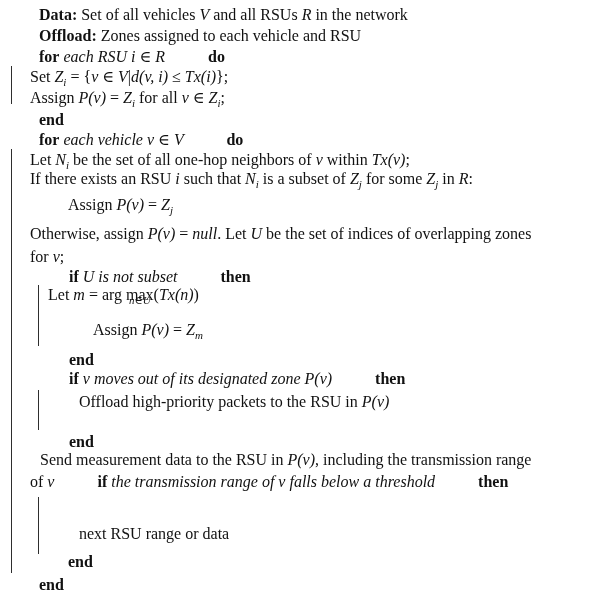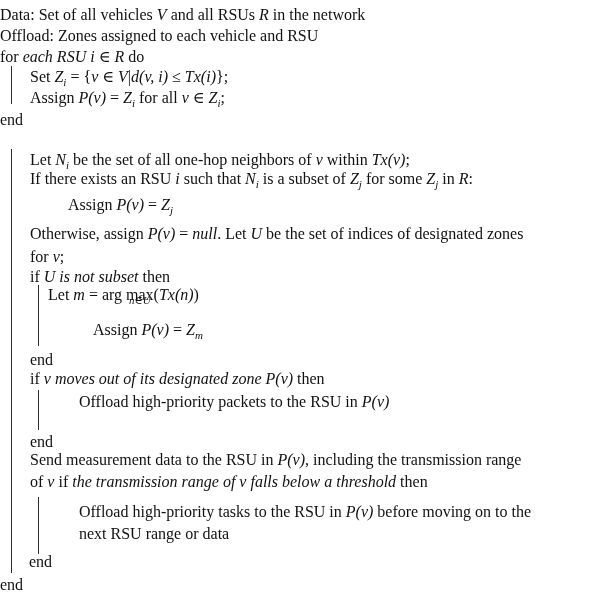--- a/index.html
+++ b/index.html
@@ -1,20 +1,20 @@
 <!DOCTYPE html>
 <html><head>
 <meta charset="utf-8">
 <style>
   html,body{margin:0;padding:0;background:#ffffff;}
   .page{position:relative;width:612px;height:595px;background:#ffffff;overflow:hidden;
         font-family:"Liberation Serif","DejaVu Serif",serif;font-size:16px;color:#111111;}
   .ln{position:absolute;white-space:nowrap;line-height:20px;}
   .p{font-style:normal;margin-top:12px;}
-  .b{font-weight:400;}
+  .b{font-weight:700;padding-left:39px;}
   .i{font-style:italic;}
   .sb{font-style:italic;font-size:11px;vertical-align:-3.5px;letter-spacing:0;}
   .rule{position:absolute;width:1px;background:#2e2e2e;}
   .stk{display:inline-block;position:relative;text-align:left;}
   .stk .sbot{position:absolute;left:50%;transform:translateX(-50%);top:10px;
              font-size:11px;font-style:italic;line-height:11px;white-space:nowrap;}
 </style>
 </head>
 <body>
 
@@ -31,50 +31,50 @@
   <div class="ln" style="left:0;top:26px"><span class="b">Offload:</span><span class="p"> Zones assigned to each vehicle and RSU</span></div>
 
   <div class="ln" style="left:0;top:47px"><span class="b">for</span><span class="i"> each RSU i ∈ R </span><span class="b">do</span></div>
 
   <div class="ln" style="left:30px;top:67px"><span class="p">Set </span><span class="i">Z</span><span class="sb">i</span><span class="p"> = {</span><span class="i">v</span><span class="p"> ∈ </span><span class="i">V</span><span class="p">|</span><span class="i">d(v, i)</span><span class="p"> ≤ </span><span class="i">Tx(i)</span><span class="p">};</span></div>
 
   <div class="ln" style="left:30px;top:88px"><span class="p">Assign </span><span class="i">P(v)</span><span class="p"> = </span><span class="i">Z</span><span class="sb">i</span><span class="p"> for all </span><span class="i">v</span><span class="p"> ∈ </span><span class="i">Z</span><span class="sb">i</span><span class="p">;</span></div>
 
   <div class="ln" style="left:0;top:110px"><span class="b">end</span></div>
 
+  <div class="ln" style="left:0;top:130px"><span class="b">for</span><span class="i"> each vehicle v ∈ V </span><span class="b">do</span></div>
 
   <div class="ln" style="left:30px;top:150px"><span class="p">Let </span><span class="i">N</span><span class="sb">i</span><span class="p"> be the set of all one-hop neighbors of </span><span class="i">v</span><span class="p"> within </span><span class="i">Tx(v)</span><span class="p">;</span></div>
 
   <div class="ln" style="left:30px;top:169px"><span class="p">If there exists an RSU </span><span class="i">i</span><span class="p"> such that </span><span class="i">N</span><span class="sb">i</span><span class="p"> is a subset of </span><span class="i">Z</span><span class="sb">j</span><span class="p"> for some </span><span class="i">Z</span><span class="sb">j</span><span class="p"> in </span><span class="i">R</span><span class="p">:</span></div>
 
   <div class="ln" style="left:68px;top:195px"><span class="p">Assign </span><span class="i">P(v)</span><span class="p"> = </span><span class="i">Z</span><span class="sb">j</span></div>
 
-  <div class="ln" style="left:30px;top:224px"><span class="p">Otherwise, assign </span><span class="i">P(v)</span><span class="p"> = </span><span class="i">null</span><span class="p">. Let </span><span class="i">U</span><span class="p"> be the set of indices of designated zones</span></div>
+  <div class="ln" style="left:30px;top:224px"><span class="p">Otherwise, assign </span><span class="i">P(v)</span><span class="p"> = </span><span class="i">null</span><span class="p">. Let </span><span class="i">U</span><span class="p"> be the set of indices of overlapping zones</span></div>
 
   <div class="ln" style="left:30px;top:247px"><span class="p">for </span><span class="i">v</span><span class="p">;</span></div>
 
   <div class="ln" style="left:30px;top:267px"><span class="b">if</span><span class="i"> U is not subset </span><span class="b">then</span></div>
 
   <div class="ln" style="left:48px;top:285px"><span class="p">Let </span><span class="i">m</span><span class="p"> = arg </span><span class="stk"><span class="p">max</span><span class="sbot">n∈U</span></span><span class="p">(</span><span class="i">Tx(n)</span><span class="p">)</span></div>
 
   <div class="ln" style="left:93px;top:320px"><span class="p">Assign </span><span class="i">P(v)</span><span class="p"> = </span><span class="i">Z</span><span class="sb">m</span></div>
 
   <div class="ln" style="left:30px;top:350px"><span class="b">end</span></div>
 
   <div class="ln" style="left:79px;top:392px"><span class="p">Offload high-priority packets to the RSU in </span><span class="i">P(v)</span></div>
 
   <div class="ln" style="left:30px;top:369px"><span class="b">if</span><span class="i"> v moves out of its designated zone P(v) </span><span class="b">then</span></div>
 
   <div class="ln" style="left:30px;top:432px"><span class="b">end</span></div>
 
-  <div class="ln" style="left:30px;top:450px"><span class="p">Send measurement data to the RSU in </span><span class="i">P(v)</span><span class="p">, including the transmission range</span></div>
+  <div class="ln" style="left:40px;top:450px"><span class="p">Send measurement data to the RSU in </span><span class="i">P(v)</span><span class="p">, including the transmission range</span></div>
 
   <div class="ln" style="left:30px;top:472px"><span class="p">of </span><span class="i">v</span><span class="p"> </span><span class="b">if</span><span class="i"> the transmission range of v falls below a threshold </span><span class="b">then</span></div>
 
-  <div class="ln" style="left:79px;top:502px"><span class="p">Offload high-priority tasks to the RSU in </span><span class="i">P(v)</span><span class="p"> before moving on to the</span></div>
 
   <div class="ln" style="left:79px;top:524px"><span class="p">next RSU range or data</span></div>
 
   <div class="ln" style="left:29px;top:552px"><span class="b">end</span></div>
 
   <div class="ln" style="left:0;top:575px"><span class="b">end</span></div>
 
 </div>
 
 </body></html>

